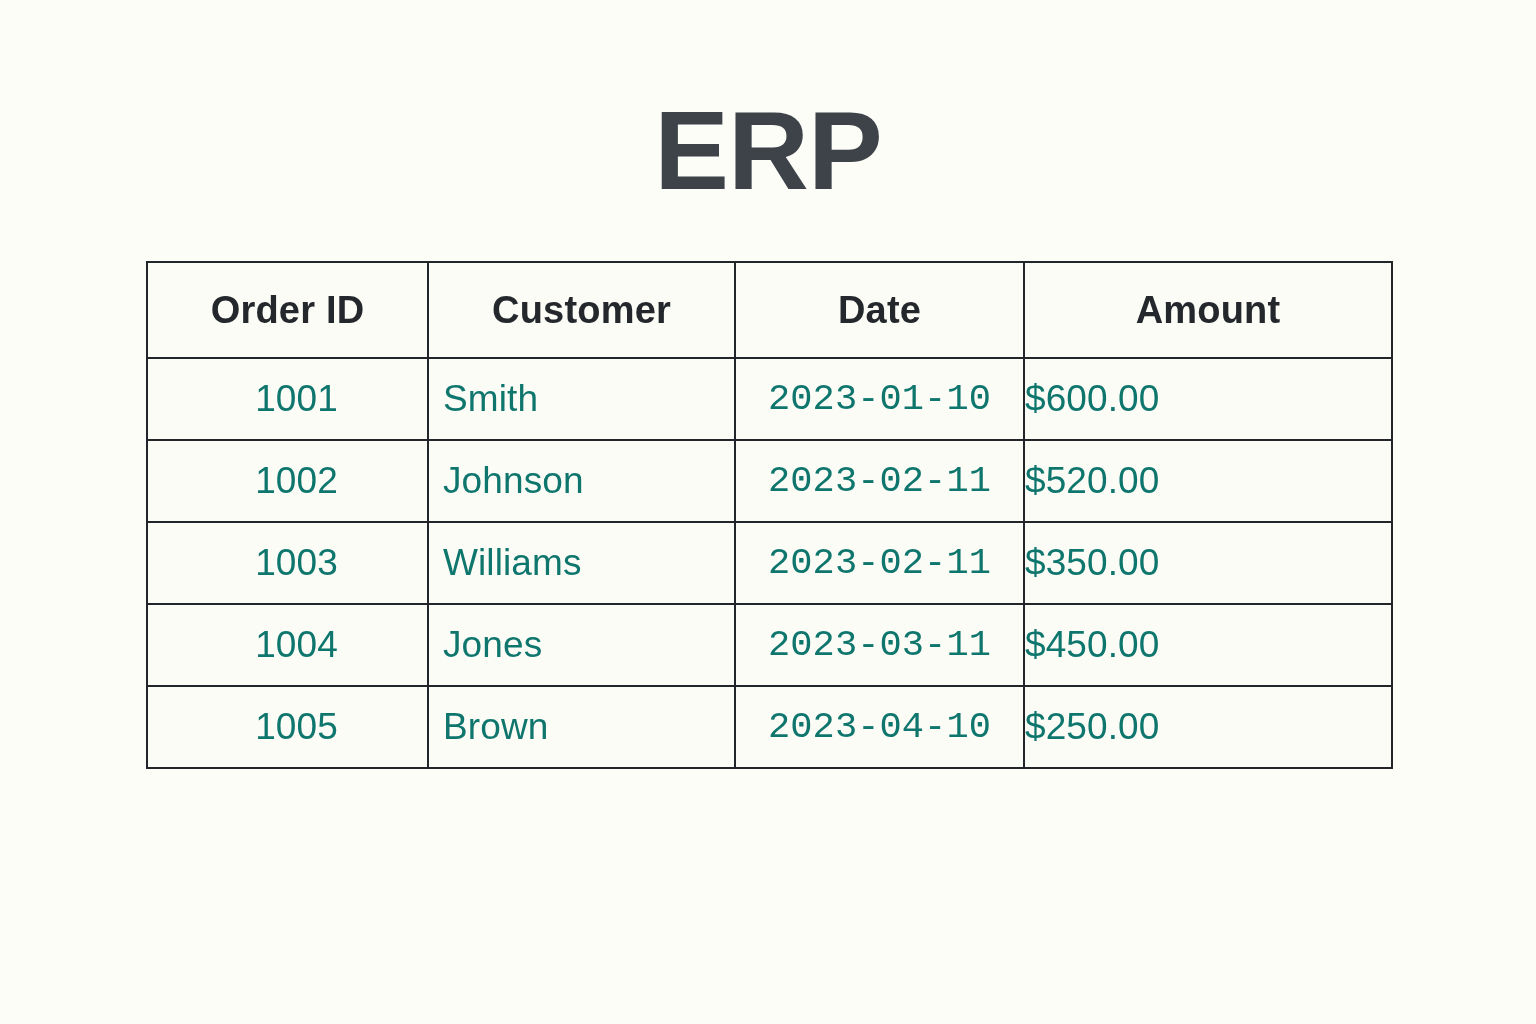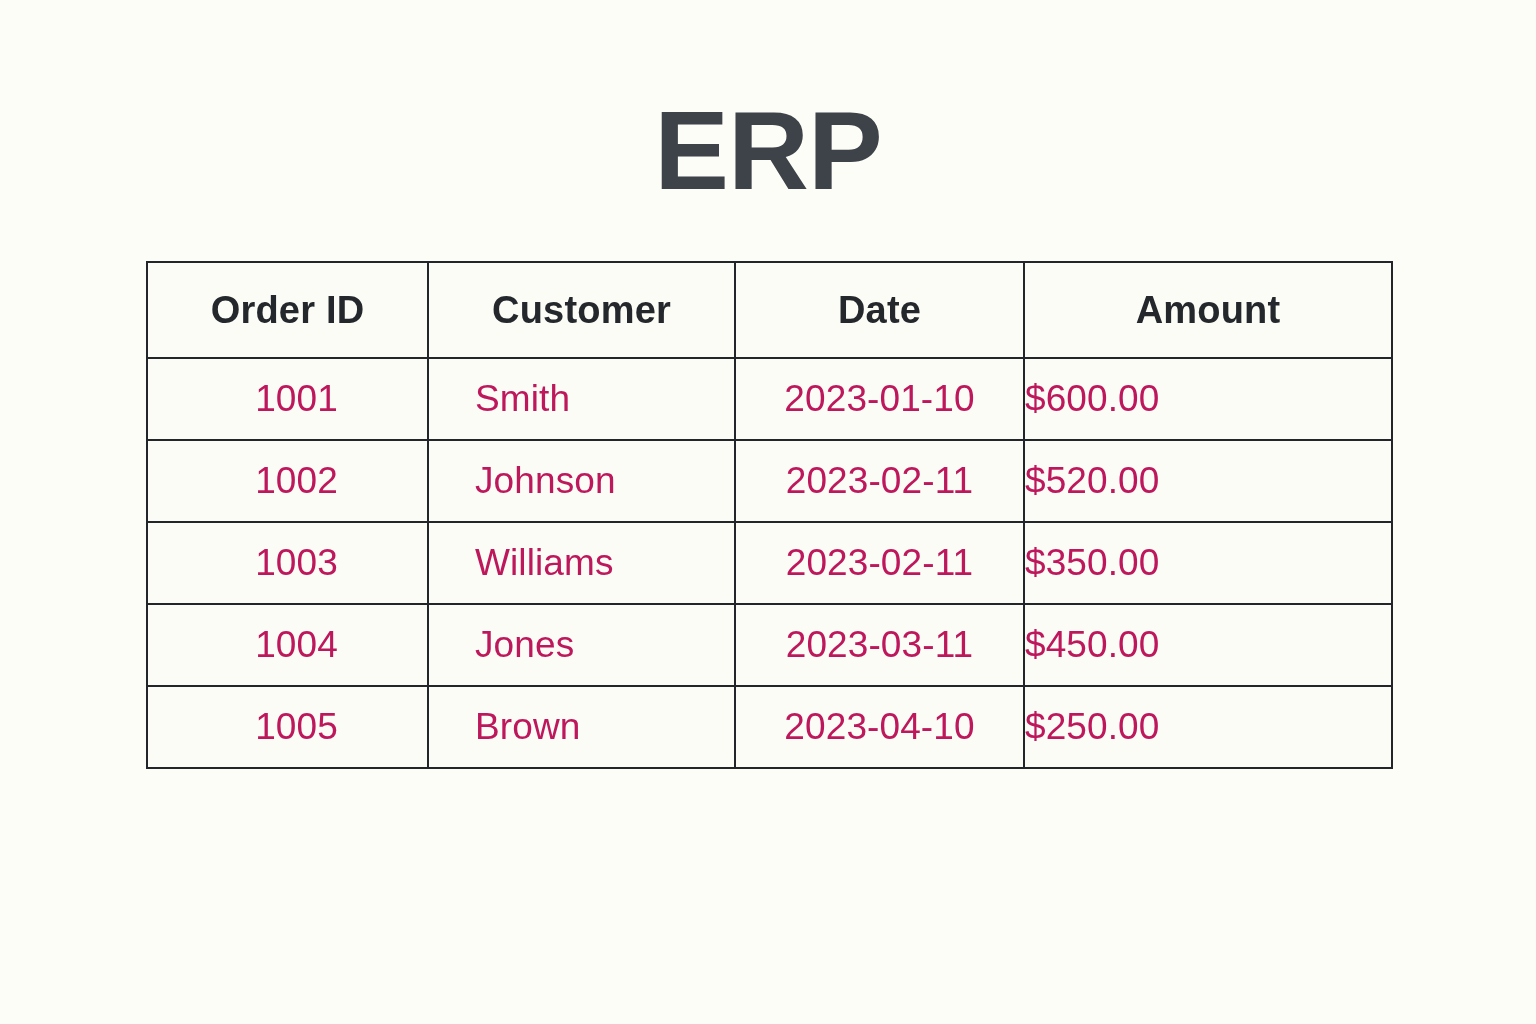--- a/index.html
+++ b/index.html
@@ -82,43 +82,43 @@
     text-align: center;
     line-height: 92px;
   }
 
   
   tbody tr { height: 82px; }
 
   tbody td {
     font-size: 37px;
     font-weight: 400;
-    color: #be185d;
+    color: #0f766e;
     letter-spacing: 0.1px;
   }
 
   tbody td .cell {
     display: block;
     line-height: 78px;
     text-align: center;
     white-space: nowrap;
     overflow: hidden;
   }
 
   tbody td.col-order .cell {
     text-align: center;
     padding-left: 18px;
   }
 
   tbody td.col-customer .cell {
     text-align: left;
-    padding-left: 46px;
-  }
-
-  tbody td.col-date .cell   { text-align: center; }
+    padding-left: 14px;
+  }
+
+  tbody td.col-date .cell   { text-align: center; font-family: Liberation Mono, monospace; }
   tbody td.col-amount .cell { text-align: left; }
 </style>
 </head>
 <body>
 
 <div id="app">
 
   <div class="page-title">ERP</div>
 
   <div class="table-wrap">

